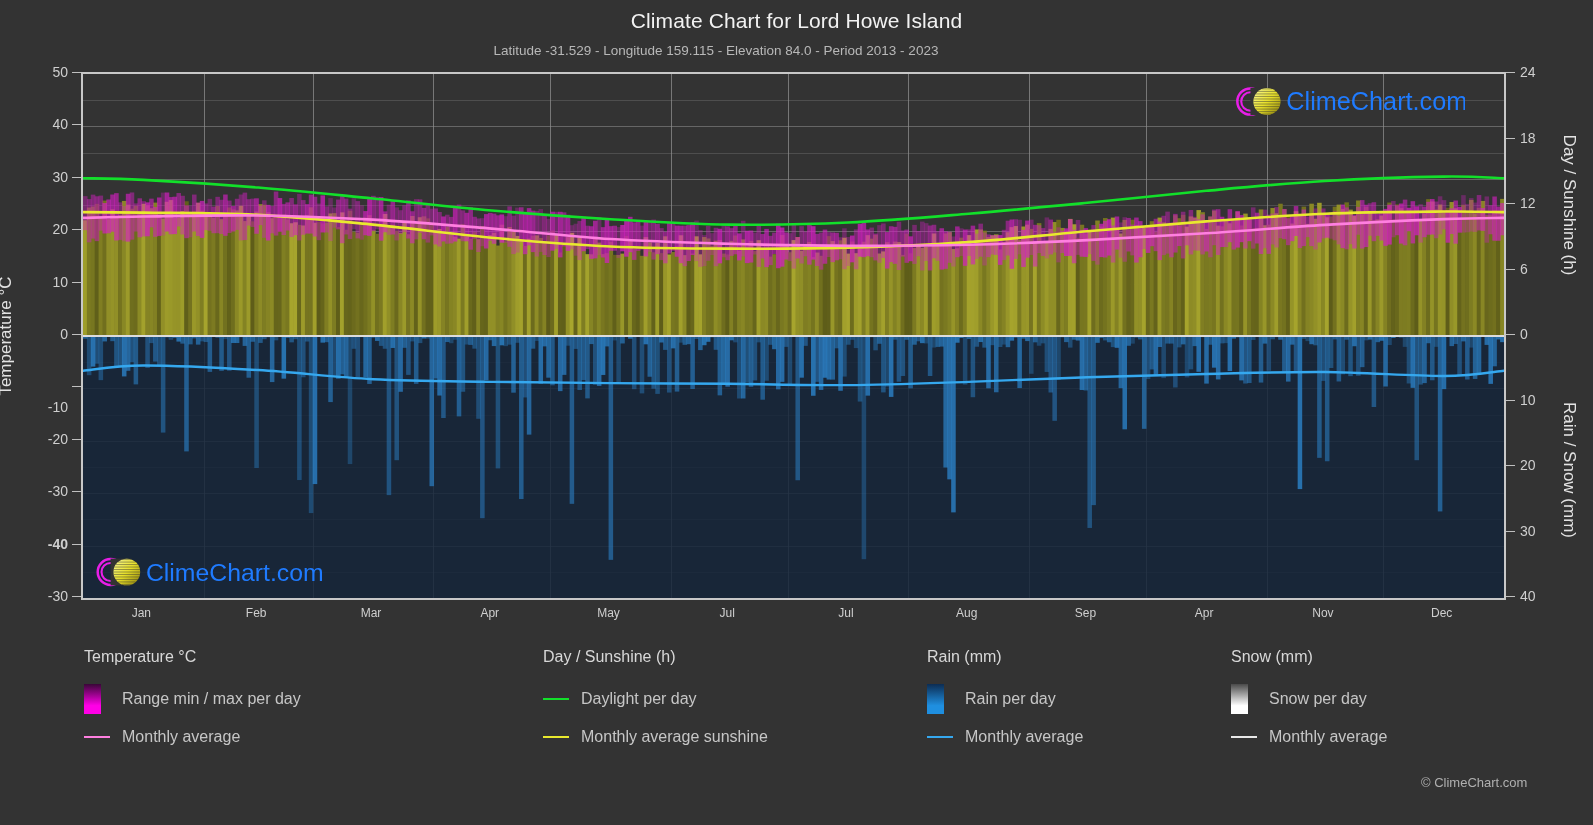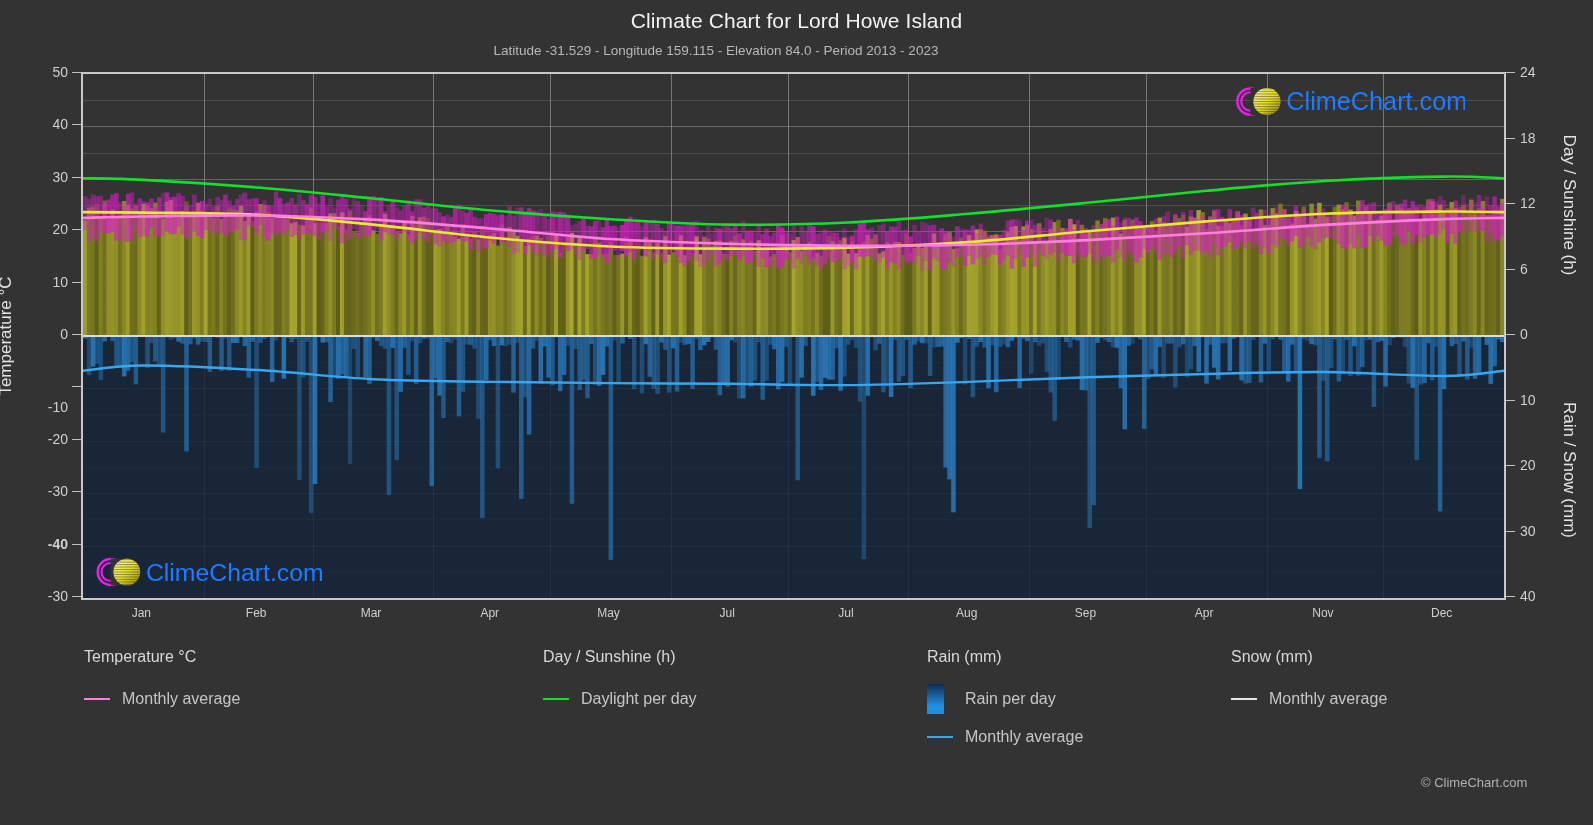--- a/index.html
+++ b/index.html
@@ -1293,51 +1293,69 @@
         <path d="M 0.00 296.72 C 10.06 295.84, 31.15 291.58, 60.34 291.48 C 89.54 291.37, 136.91 293.77, 175.19 296.06 C 213.47 298.35, 251.11 303.26, 290.04 305.23 C 328.97 307.19, 369.20 307.19, 408.78 307.85 C 448.36 308.50, 487.94 308.83, 527.52 309.16 C 567.10 309.49, 606.68 309.49, 646.26 309.81 C 685.84 310.14, 725.10 311.45, 765.00 311.13 C 804.91 310.80, 845.79 309.16, 885.69 307.85 C 925.60 306.54, 964.85 304.57, 1004.43 303.26 C 1044.01 301.95, 1083.59 300.86, 1123.17 299.99 C 1162.75 299.12, 1202.33 297.70, 1241.92 298.02 C 1281.50 298.35, 1330.81 302.17, 1360.66 301.95 C 1390.50 301.74, 1410.94 297.59, 1421.00 296.72" fill="none" stroke="#35a8ef" stroke-width="2.4" stroke-linejoin="round" stroke-linecap="round"></path>
       </svg>
   </div>
 </div>
 
 <div id="legend">
     <div class="lcol" style="left: 84px;">
       <div class="lhead">Temperature °C</div>
       <div class="lrow">
         <div class="lkey">
+          <span class="swatch" style="background: linear-gradient(rgb(58, 6, 56) 0%, rgb(255, 0, 230) 72%, rgb(255, 0, 230) 100%);"></span>
+        </div>
+        <div class="ltext">Range min / max per day</div>
+      </div>
+      <div class="lrow">
+        <div class="lkey">
           <span class="lline" style="background: rgb(255, 127, 224);"></span>
         </div>
         <div class="ltext">Monthly average</div>
       </div>
     </div>
     <div class="lcol" style="left: 543px;">
       <div class="lhead">Day / Sunshine (h)</div>
       <div class="lrow">
         <div class="lkey">
           <span class="lline" style="background: rgb(18, 224, 42);"></span>
         </div>
         <div class="ltext">Daylight per day</div>
+      </div>
+      <div class="lrow">
+        <div class="lkey">
+          <span class="lline" style="background: rgb(233, 233, 46);"></span>
+        </div>
+        <div class="ltext">Monthly average sunshine</div>
       </div>
     </div>
     <div class="lcol" style="left: 927px;">
       <div class="lhead">Rain (mm)</div>
       <div class="lrow">
         <div class="lkey">
           <span class="swatch" style="background: linear-gradient(rgb(12, 44, 82) 0%, rgb(31, 143, 224) 72%, rgb(31, 143, 224) 100%);"></span>
         </div>
         <div class="ltext">Rain per day</div>
       </div>
       <div class="lrow">
         <div class="lkey">
           <span class="lline" style="background: rgb(53, 168, 239);"></span>
         </div>
         <div class="ltext">Monthly average</div>
       </div>
     </div>
     <div class="lcol" style="left: 1231px;">
       <div class="lhead">Snow (mm)</div>
+      <div class="lrow">
+        <div class="lkey">
+          <span class="swatch" style="background: linear-gradient(rgb(74, 74, 74) 0%, rgb(255, 255, 255) 72%, rgb(255, 255, 255) 100%);"></span>
+        </div>
+        <div class="ltext">Snow per day</div>
+      </div>
       <div class="lrow">
         <div class="lkey">
           <span class="lline" style="background: rgb(232, 232, 232);"></span>
         </div>
         <div class="ltext">Monthly average</div>
       </div>
     </div>
   </div>
 <div id="copyright">© ClimeChart.com</div>
 

